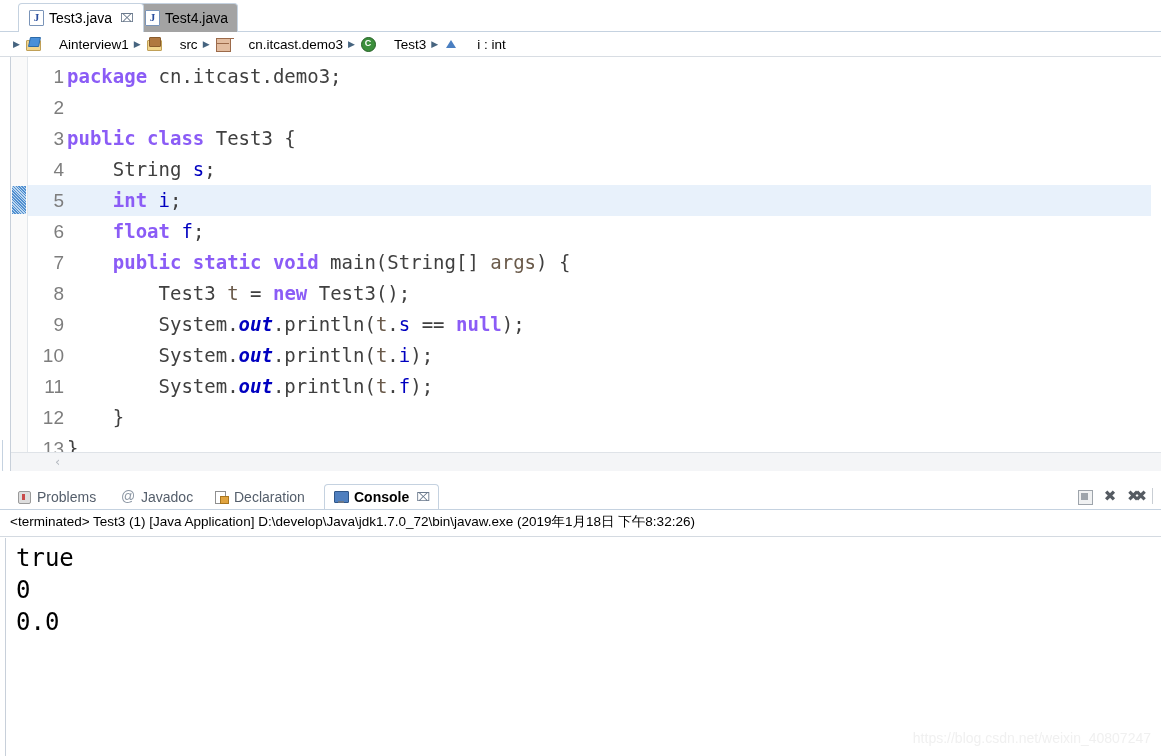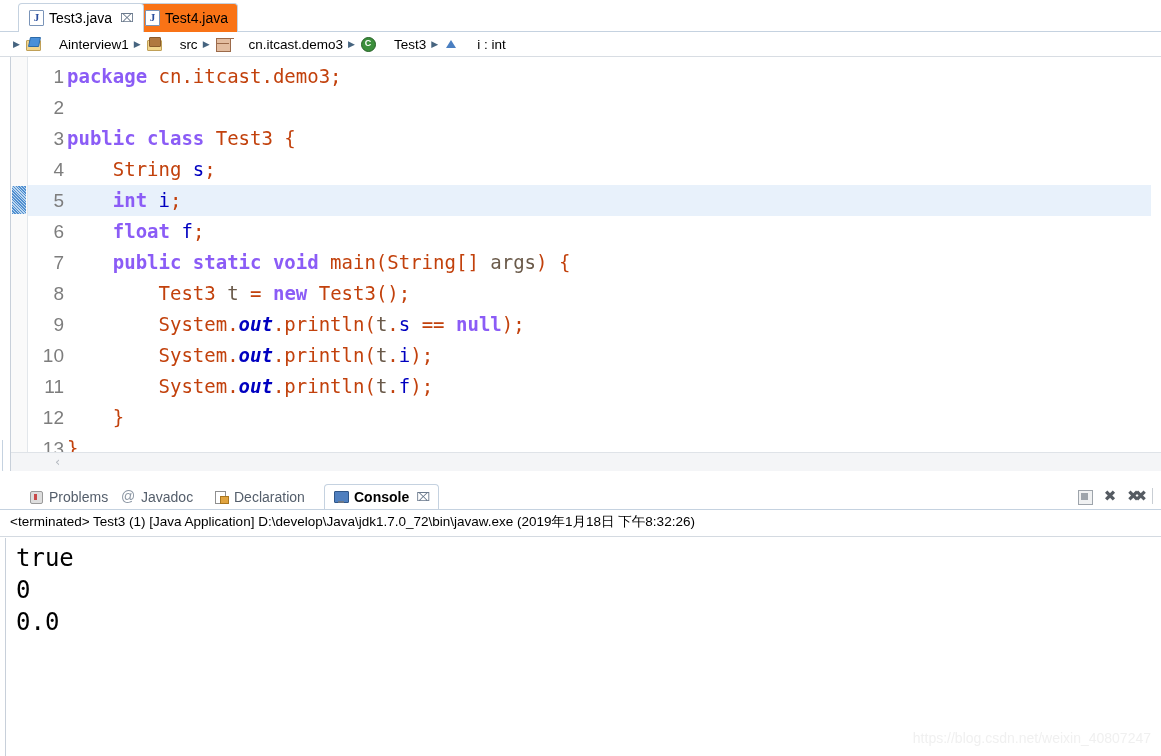--- a/index.html
+++ b/index.html
@@ -42,21 +42,21 @@
   }
   .tab.active {
     left: 18px;
     background: #ffffff;
     border: 1px solid #c5d2e0;
     border-bottom: none;
     z-index: 3;
   }
   .tab.inactive {
     left: 134px;
-    background: #f97316;
+    background: #a3a3a3;
     border: 1px solid #c5d2e0;
     border-bottom: none;
     z-index: 2;
   }
   .tab-bottom-line {
     position: absolute;
     left: 0; top: 31px;
     width: 1161px; height: 1px;
     background: #c5d2e0;
     z-index: 1;
@@ -273,21 +273,21 @@
     box-sizing: border-box;
   }
   .code-text {
     padding-left: 3px;
     white-space: pre;
   }
   .kw { color: #8b5cf6; font-weight: bold; }
   .sfield { color: #0000c0; font-weight: bold; font-style: italic; }
   .lvar { color: #6a5a4a; }
   .fld { color: #0000c0; }
-  .plain { color: #c2410c; }
+  .plain { color: #404040; }
 
   
   .editor-hscroll {
     position: absolute;
     left: 11px; top: 452px;
     width: 1150px; height: 20px;
     background: #f4f5f7;
     border-top: 1px solid #dfe3e8;
   }
   .hscroll-left-arrow {
@@ -564,21 +564,21 @@
     </div>
 </div>
 <div class="editor-round-left"></div>
 <div class="editor-hscroll"></div>
 <div class="hscroll-left-arrow">‹</div>
 <div class="editor-bottom-edge"></div>
 
 <div class="bottom-panel">
 
   <div class="console-tabbar">
-    <div class="ctab" style="left:20px;">
+    <div class="ctab" style="left:8px;">
       <span class="ctab-ico ico-problems"></span>
       <span>Problems</span>
     </div>
     <div class="ctab" style="left:112px;">
       <span class="ctab-ico ico-javadoc"></span>
       <span>Javadoc</span>
     </div>
     <div class="ctab" style="left:205px;">
       <span class="ctab-ico ico-declaration"></span>
       <span>Declaration</span>

